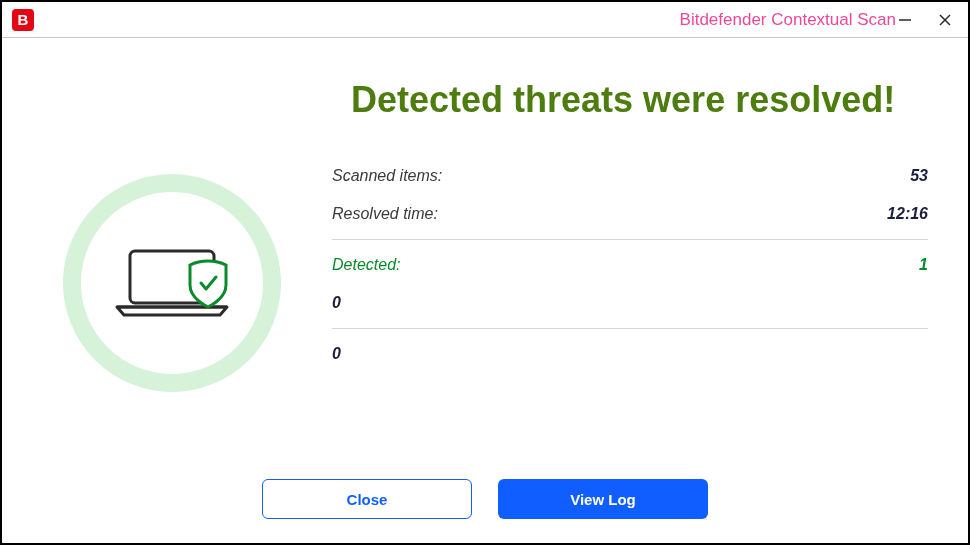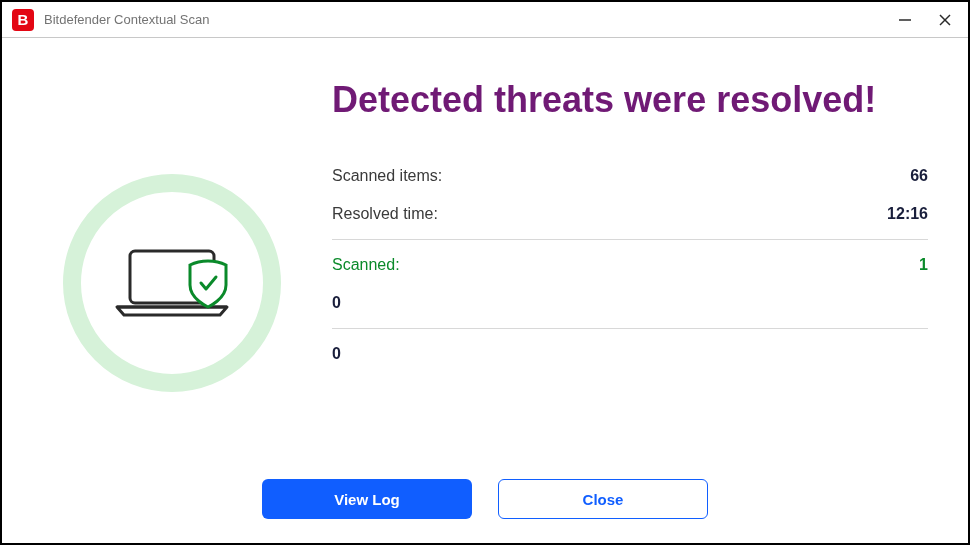--- a/index.html
+++ b/index.html
@@ -37,23 +37,24 @@
       display: flex;
       align-items: center;
       justify-content: center;
       color: #fff;
       font-weight: bold;
       font-size: 15px;
       margin-right: 10px;
       flex-shrink: 0;
     }
     .title-text {
-      font-size: 13px;
-      color: #737373;
+      font-size: 17px;
+      color: #ec4899;
       flex: 1;
+      text-align: right;
     }
     .win-controls {
       display: flex;
       align-items: center;
       gap: 22px;
       padding-right: 6px;
     }
     .win-btn {
       width: 18px;
       height: 18px;
@@ -80,28 +81,30 @@
       height: 230px;
     }
     .right-col {
       flex: 1;
       padding-left: 20px;
       padding-right: 10px;
     }
     .headline {
       font-size: 36px;
       font-weight: 700;
-      color: #701a75;
+      color: #4d7c0f;
       line-height: 1.2;
       margin-bottom: 36px;
       margin-top: 0;
+      margin-left: 19px;
     }
     .stats {
       display: flex;
       flex-direction: column;
+      font-style: italic;
     }
     .stat-row {
       display: flex;
       justify-content: space-between;
       align-items: center;
       padding: 10px 0;
       font-size: 16px;
       color: #3a3a3a;
     }
     .stat-label {
@@ -195,43 +198,43 @@
         </svg>
       </div>
     </div>
 
     <div class="right-col">
       <h1 class="headline">Detected threats were resolved!</h1>
 
       <div class="stats">
         <div class="stat-row">
           <span class="stat-label">Scanned items:</span>
-          <span class="stat-value">66</span>
+          <span class="stat-value">53</span>
         </div>
         <div class="stat-row">
           <span class="stat-label">Resolved time:</span>
           <span class="stat-value">12:16</span>
         </div>
 
         <div class="divider"></div>
 
         <div class="stat-row resolved">
-          <span class="stat-label">Scanned:</span>
+          <span class="stat-label">Detected:</span>
           <span class="stat-value">1</span>
         </div>
         <div class="stat-row">
           <span class="stat-value">0</span>
         </div>
 
         <div class="divider"></div>
 
         <div class="stat-row">
           <span class="stat-value">0</span>
         </div>
       </div>
     </div>
   </div>
 
   <div class="footer">
+    <button class="btn btn-secondary">Close</button>
     <button class="btn btn-primary">View Log</button>
-    <button class="btn btn-secondary">Close</button>
   </div>
 </div>
 
 </body></html>

